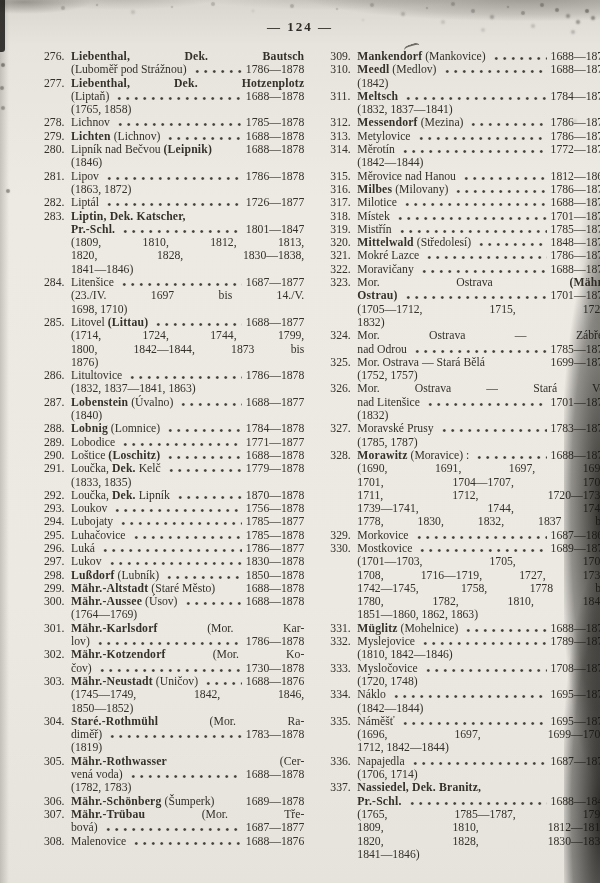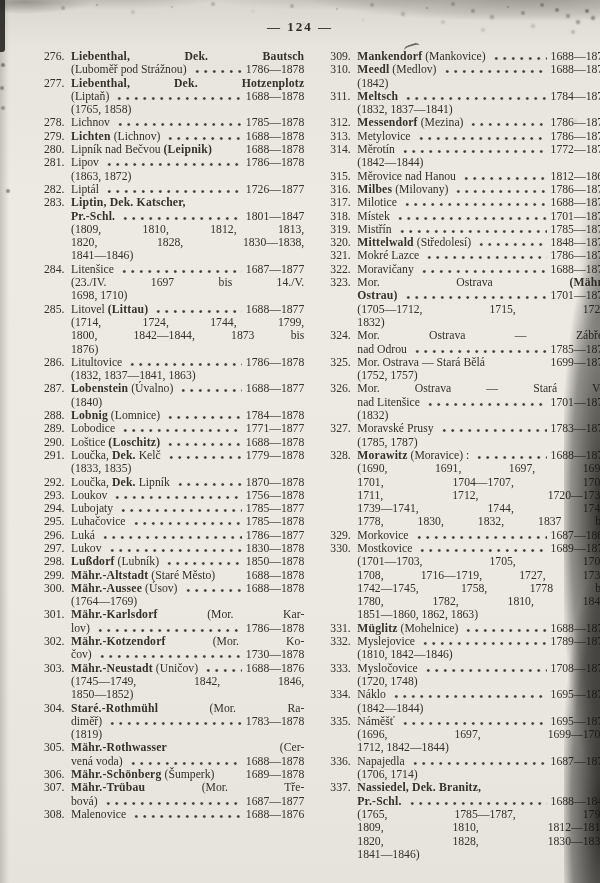--- a/index.html
+++ b/index.html
@@ -137,20 +137,24 @@
           <span class="lead"></span>
           <span class="yr">1688—1878</span>
         </div>
       </div>
       <div class="entry">
         <div class="row">
           <span class="num">280.</span>
           <span class="txt"><span>Lipník nad Bečvou </span><span class="b">(Leipnik)</span></span>
           <span class="yr push">1688—1878</span>
         </div>
+        <div class="row">
+          <span class="num"></span>
+          <span class="txt"><span>(1846)</span></span>
+        </div>
       </div>
       <div class="entry">
         <div class="row">
           <span class="num">281.</span>
           <span class="txt"><span>Lipov</span></span>
           <span class="lead"></span>
           <span class="yr">1786—1878</span>
         </div>
         <div class="row">
           <span class="num"></span>
@@ -419,20 +423,24 @@
       <div class="entry">
         <div class="row j">
           <span class="num">305.</span>
           <span class="txt"><span class="b">Mähr.-Rothwasser</span><span> (Cer-</span></span>
         </div>
         <div class="row">
           <span class="num"></span>
           <span class="txt"><span>vená voda)</span></span>
           <span class="lead"></span>
           <span class="yr">1688—1878</span>
+        </div>
+        <div class="row">
+          <span class="num"></span>
+          <span class="txt"><span>(1782, 1783)</span></span>
         </div>
       </div>
       <div class="entry">
         <div class="row">
           <span class="num">306.</span>
           <span class="txt"><span class="b">Mähr.-Schönberg</span><span> (Šumperk)</span></span>
           <span class="yr push">1689—1878</span>
         </div>
       </div>
       <div class="entry">

